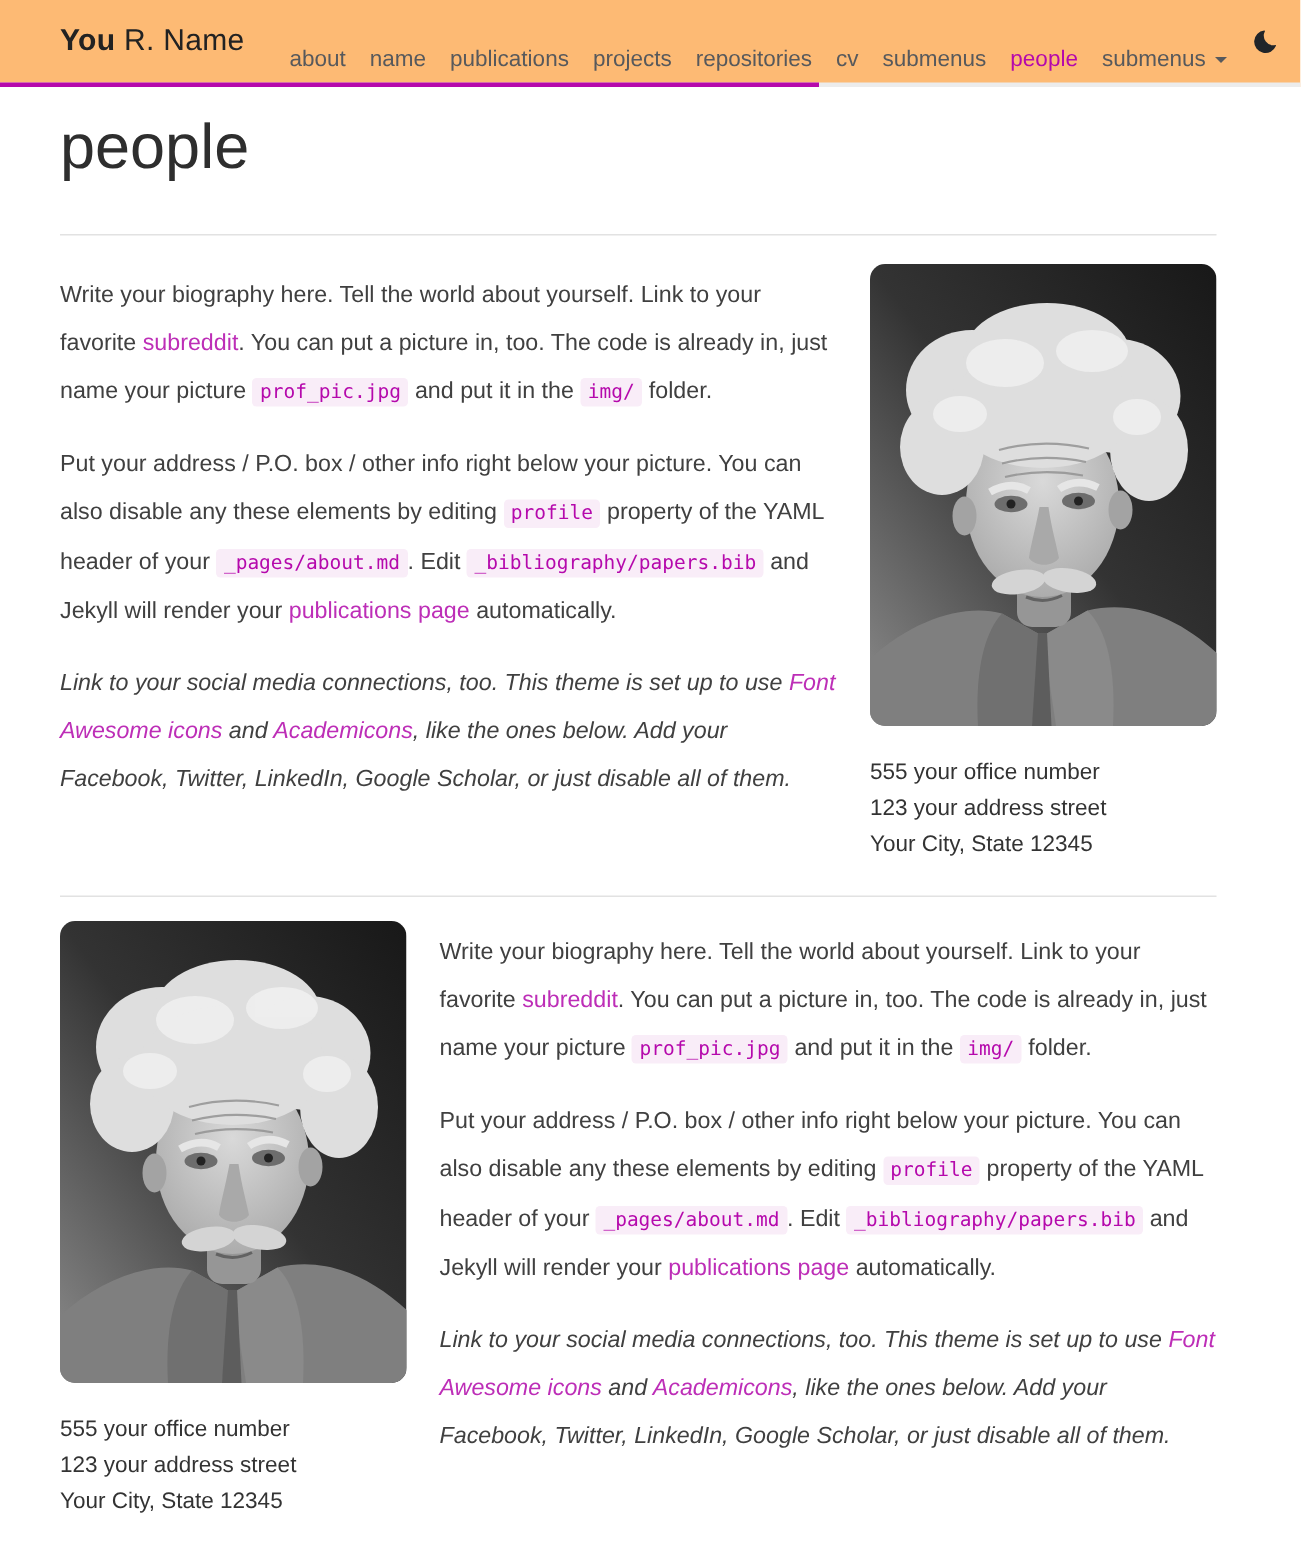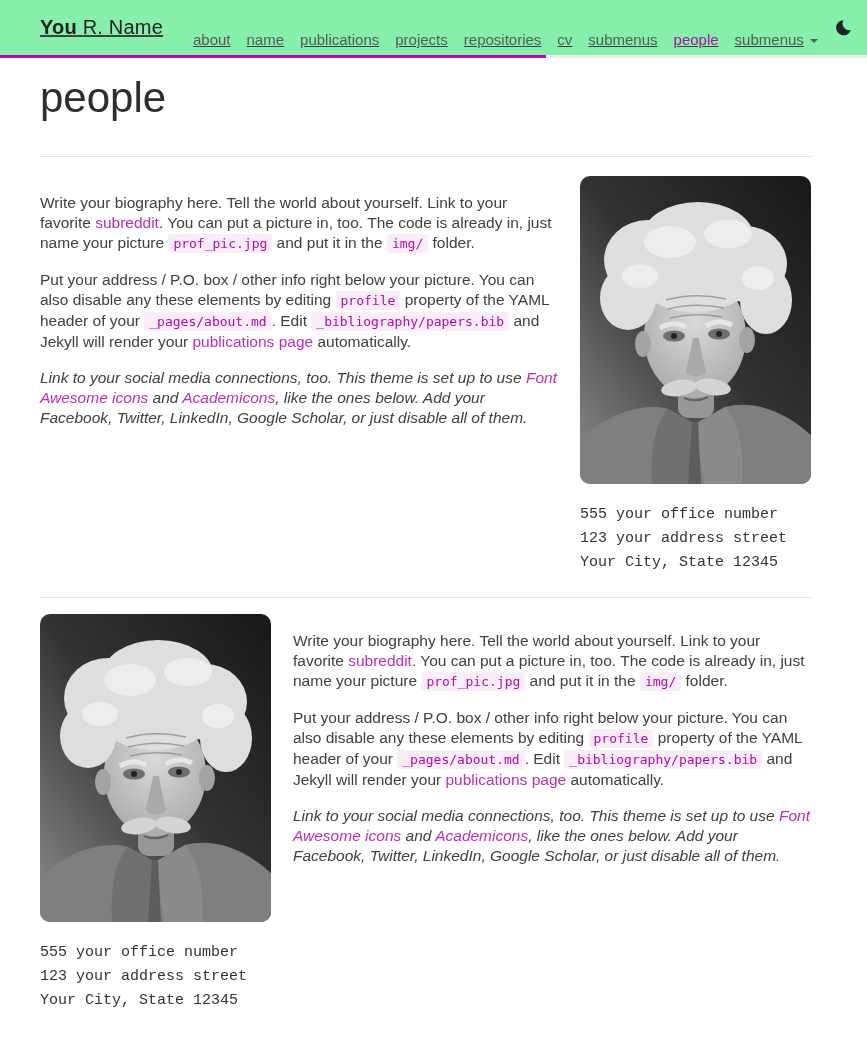--- a/index.html
+++ b/index.html
@@ -14,21 +14,21 @@
   }
   *{box-sizing:border-box;}
   html,body{margin:0;padding:0;}
   body{
     width:867px;min-height:1042px;background:#fff;
     font-family:"Liberation Sans",sans-serif;color:var(--text);
     -webkit-font-smoothing:antialiased;
   }
 
   
-  .navbar{background:#86efac;text-decoration:underline;}
+  .navbar{background:#fdba74;}
   .nav-inner{
     display:flex;align-items:center;height:55px;
     padding:0 24px 0 40px;
   }
   .brand{
     font-size:20px;color:#222;text-decoration:none;margin-right:30px;
     letter-spacing:.2px;white-space:nowrap;
   }
   .brand b{font-weight:700;}
   .nav-links{display:flex;align-items:center;column-gap:16px;flex:1;justify-content:flex-end;}
@@ -59,35 +59,35 @@
     font-size:42px;font-weight:400;color:#2e2e2e;letter-spacing:0;
     margin:16px 0 0;line-height:1.15;
   }
   .page-subtitle{font-size:13px;color:var(--muted);margin:8px 0 0;}
   hr.rule{border:none;border-top:1px solid var(--rule);margin:34px 0 19px;}
   hr.divider{border:none;border-top:1px solid var(--rule);margin:22px 0 16px;}
 
   
   .profile-row{display:flex;column-gap:22px;align-items:flex-start;}
   .bio-col{flex:1;min-width:0;padding-top:1px;}
-  .bio-col p{margin:16px 0 16px;font-size:15.5px;line-height:20px;}
+  .bio-col p{margin:4px 0 16px;font-size:15.5px;line-height:32px;}
   .bio-col p:last-child{margin-bottom:0;font-style:italic;}
   .bio-col a{color:var(--link);text-decoration:none;}
   .bio-col code{
     font-family:"DejaVu Sans Mono",monospace;font-size:13px;
     color:var(--theme);background:var(--code-bg);
     padding:2px 5px;border-radius:3px;white-space:nowrap;
   }
   .img-col{width:231px;flex:none;}
   .portrait{margin:0;}
   .portrait-svg{
     display:block;width:231px;height:308px;border-radius:10px;overflow:hidden;
   }
   .addr{
-    font-style:normal;font-family:Liberation Mono, monospace;
+    font-style:normal;font-family:Liberation Sans, sans-serif;
     font-size:15px;line-height:24px;color:#333;margin-top:19px;
     white-space:nowrap;
   }
   .bottom-space{height:15px;}
 </style>
 </head>
 <body>
 
 <svg width="0" height="0" style="position:absolute" aria-hidden="true">
   <defs>

